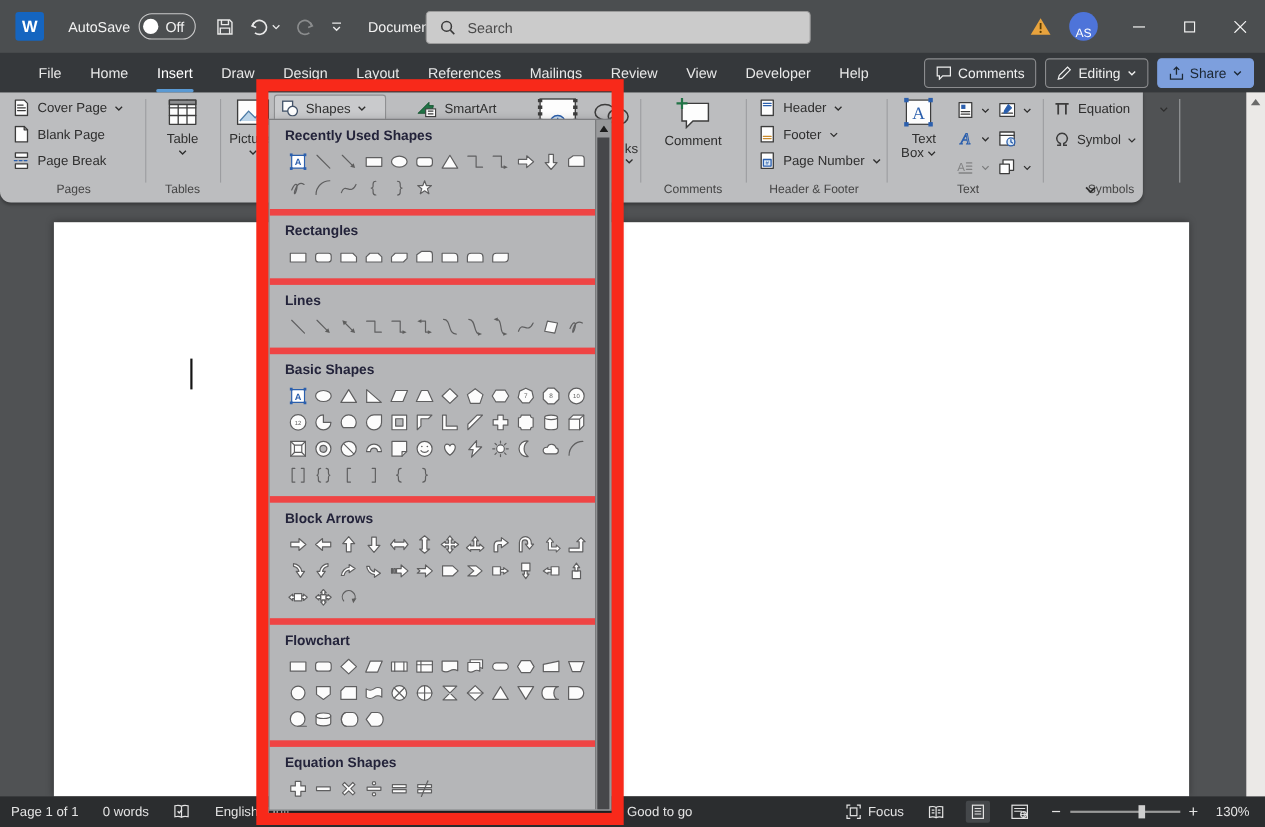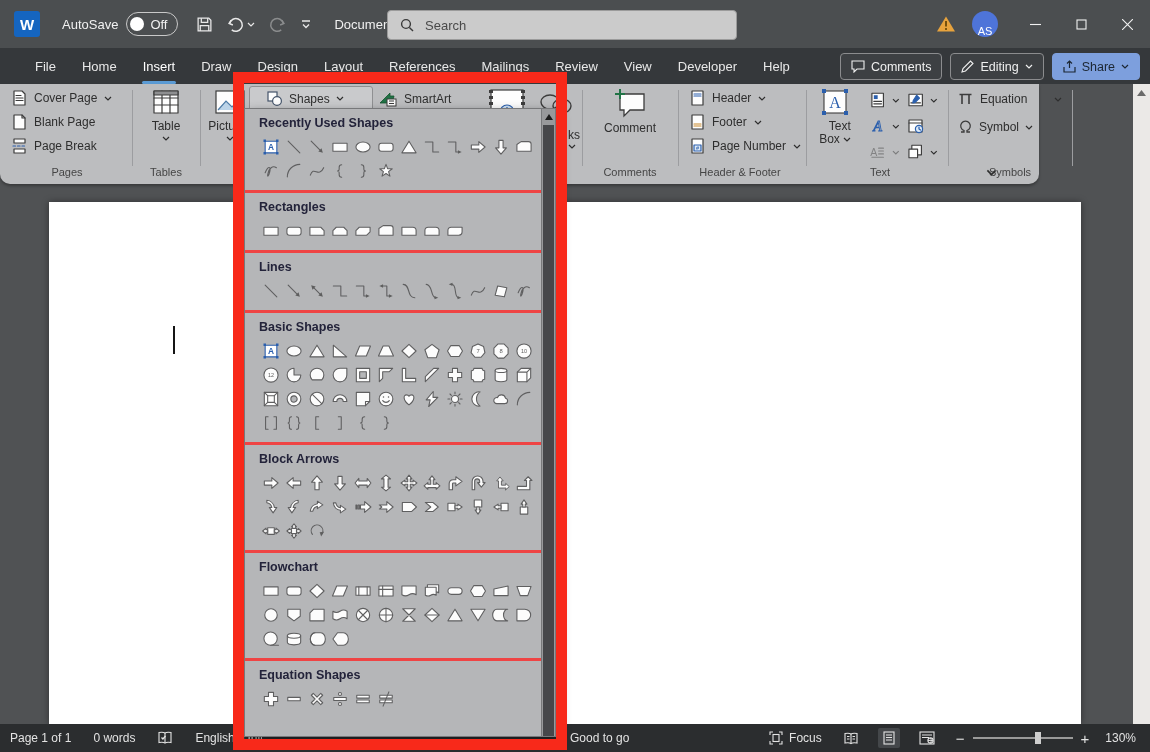--- a/index.html
+++ b/index.html
@@ -45,21 +45,21 @@
   .ribbon{position:absolute;top:84px;left:0;width:1039px;height:100px;background:#bcbdbf;
           border-radius:0 0 10px 10px;color:#2e2e2e;font-size:12px;box-shadow:0 2px 3px rgba(0,0,0,.3)}
   .vsep{position:absolute;top:6px;height:76px;width:1px;background:#9c9da0}
   .grp-label{position:absolute;bottom:6px;font-size:11px;color:#454545;text-align:center}
   .small-btn{display:flex;align-items:center;gap:7px;height:24px;padding:0 4px;cursor:pointer;white-space:nowrap}
   .big-btn{position:absolute;display:flex;flex-direction:column;align-items:center;cursor:pointer}
   .big-btn .lbl{margin-top:4px;line-height:13px;text-align:right}
   .chev{width:8px;height:5px;stroke:currentColor;fill:none;stroke-width:1.2}
   .ribbon svg.ic{stroke:#3c3c3c;fill:none;stroke-width:1.2;stroke-linejoin:round;stroke-linecap:round}
   .shapes-btn{position:absolute;left:249px;top:2px;width:88px;height:23px;display:flex;align-items:center;
-              gap:6px;padding:0 17px;background:#c9cacc;border:1px solid #8f9092;border-radius:3px;cursor:pointer}
+              gap:6px;padding:0 6px;background:#c9cacc;border:1px solid #8f9092;border-radius:3px;cursor:pointer}
   .inline-btn{position:absolute;display:flex;align-items:center;gap:6px;cursor:pointer}
   .collapse-chev{position:absolute;right:42px;bottom:8px;cursor:pointer}
   
   .page{position:absolute;left:49px;top:202px;width:1032px;height:522px;background:#ffffff;
         box-shadow:0 0 7px rgba(0,0,0,.4);z-index:5}
   .caret{position:absolute;left:173px;top:326px;width:2px;height:28px;background:#151515;z-index:6}
   .doc-strip{position:absolute;top:84px;right:0;width:17px;height:640px;background:#ebe9e7;z-index:4;
              display:flex;justify-content:center;padding-top:6px}
   
   .statusbar{position:absolute;top:724px;left:0;right:0;height:28px;background:#2b2d2f;color:#e3e3e3;
@@ -70,21 +70,21 @@
   .sb-views{display:flex;align-items:center;gap:14px}
   .view-ic{padding:3px 5px;border-radius:2px}
   .view-ic.active{background:#44474a}
   .zoomer{display:flex;align-items:center;gap:8px}
   .ztrack{width:100px;height:2px;background:#9a9a9a;position:relative}
   .zthumb{position:absolute;top:-5px;left:62%;width:6px;height:12px;background:#cfcfcf}
   
   .shapes-panel{position:absolute;left:244px;top:108px;width:312px;height:629px;background:#b5b6b8;
                 border:1px solid #77787a;box-shadow:4px 4px 10px rgba(0,0,0,.45);z-index:50;box-sizing:border-box;overflow:hidden}
   .panel-inner{position:absolute;left:0;top:0;right:13px;bottom:0;overflow:hidden}
-  .sec{padding:7px 6px 7px 14px;border-bottom:3px solid #ef4444}
+  .sec{padding:7px 6px 7px 14px;border-bottom:6px solid #ef4444}
   .sec:last-child{border-bottom:0}
   .sec h3{font-size:12.5px;color:#23233a;margin:0 0 5px;font-weight:bold}
   .grid{display:flex;flex-wrap:wrap;width:278px}
   .cell{width:23px;height:24px;display:flex;align-items:center;justify-content:center;cursor:pointer}
   .cell svg{width:20px;height:20px;stroke:#5f5f60;fill:none;stroke-width:1.3;stroke-linejoin:round;stroke-linecap:round}
   .panel-scroll{position:absolute;top:0;right:0;bottom:0;width:13px;background:#98999b;border-left:1px solid #77787a}
   .scroll-up{height:15px;display:flex;align-items:center;justify-content:center}
   .scroll-thumb{position:absolute;top:16px;left:1px;right:1px;bottom:0;background:#46474a}
   
   .red-frame{position:absolute;left:233px;top:72px;width:334px;height:678px;box-sizing:border-box;

